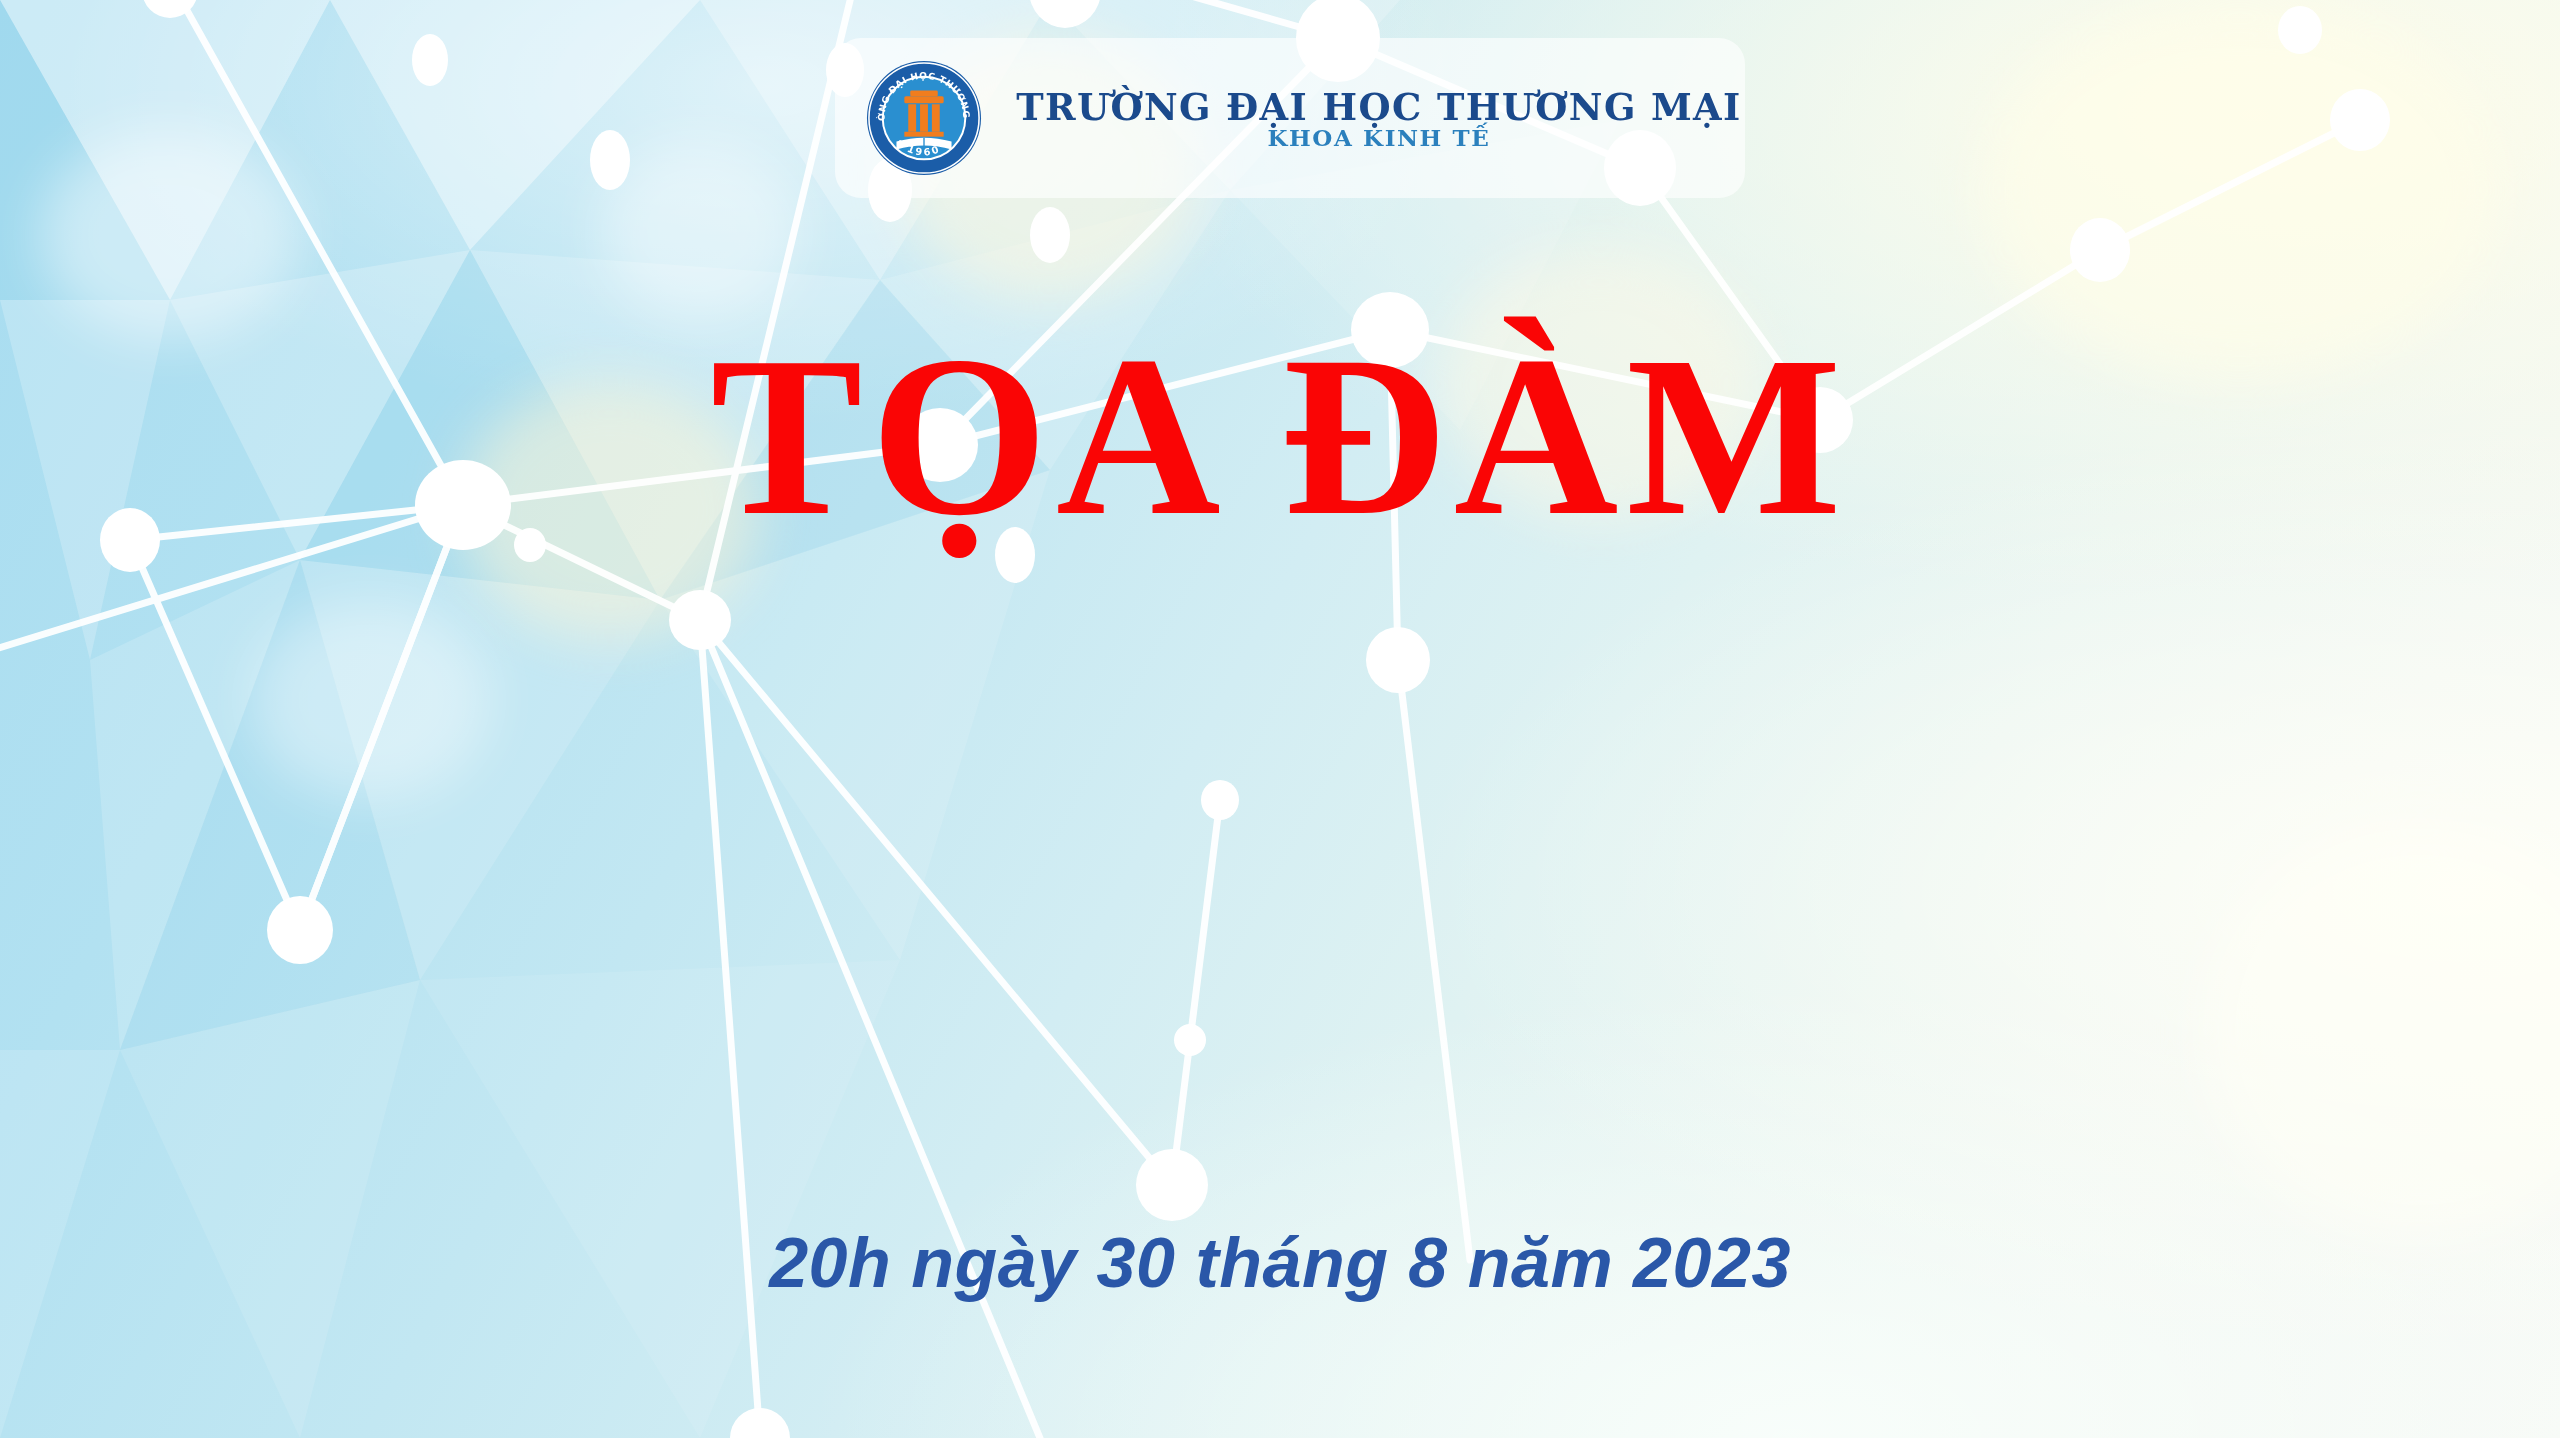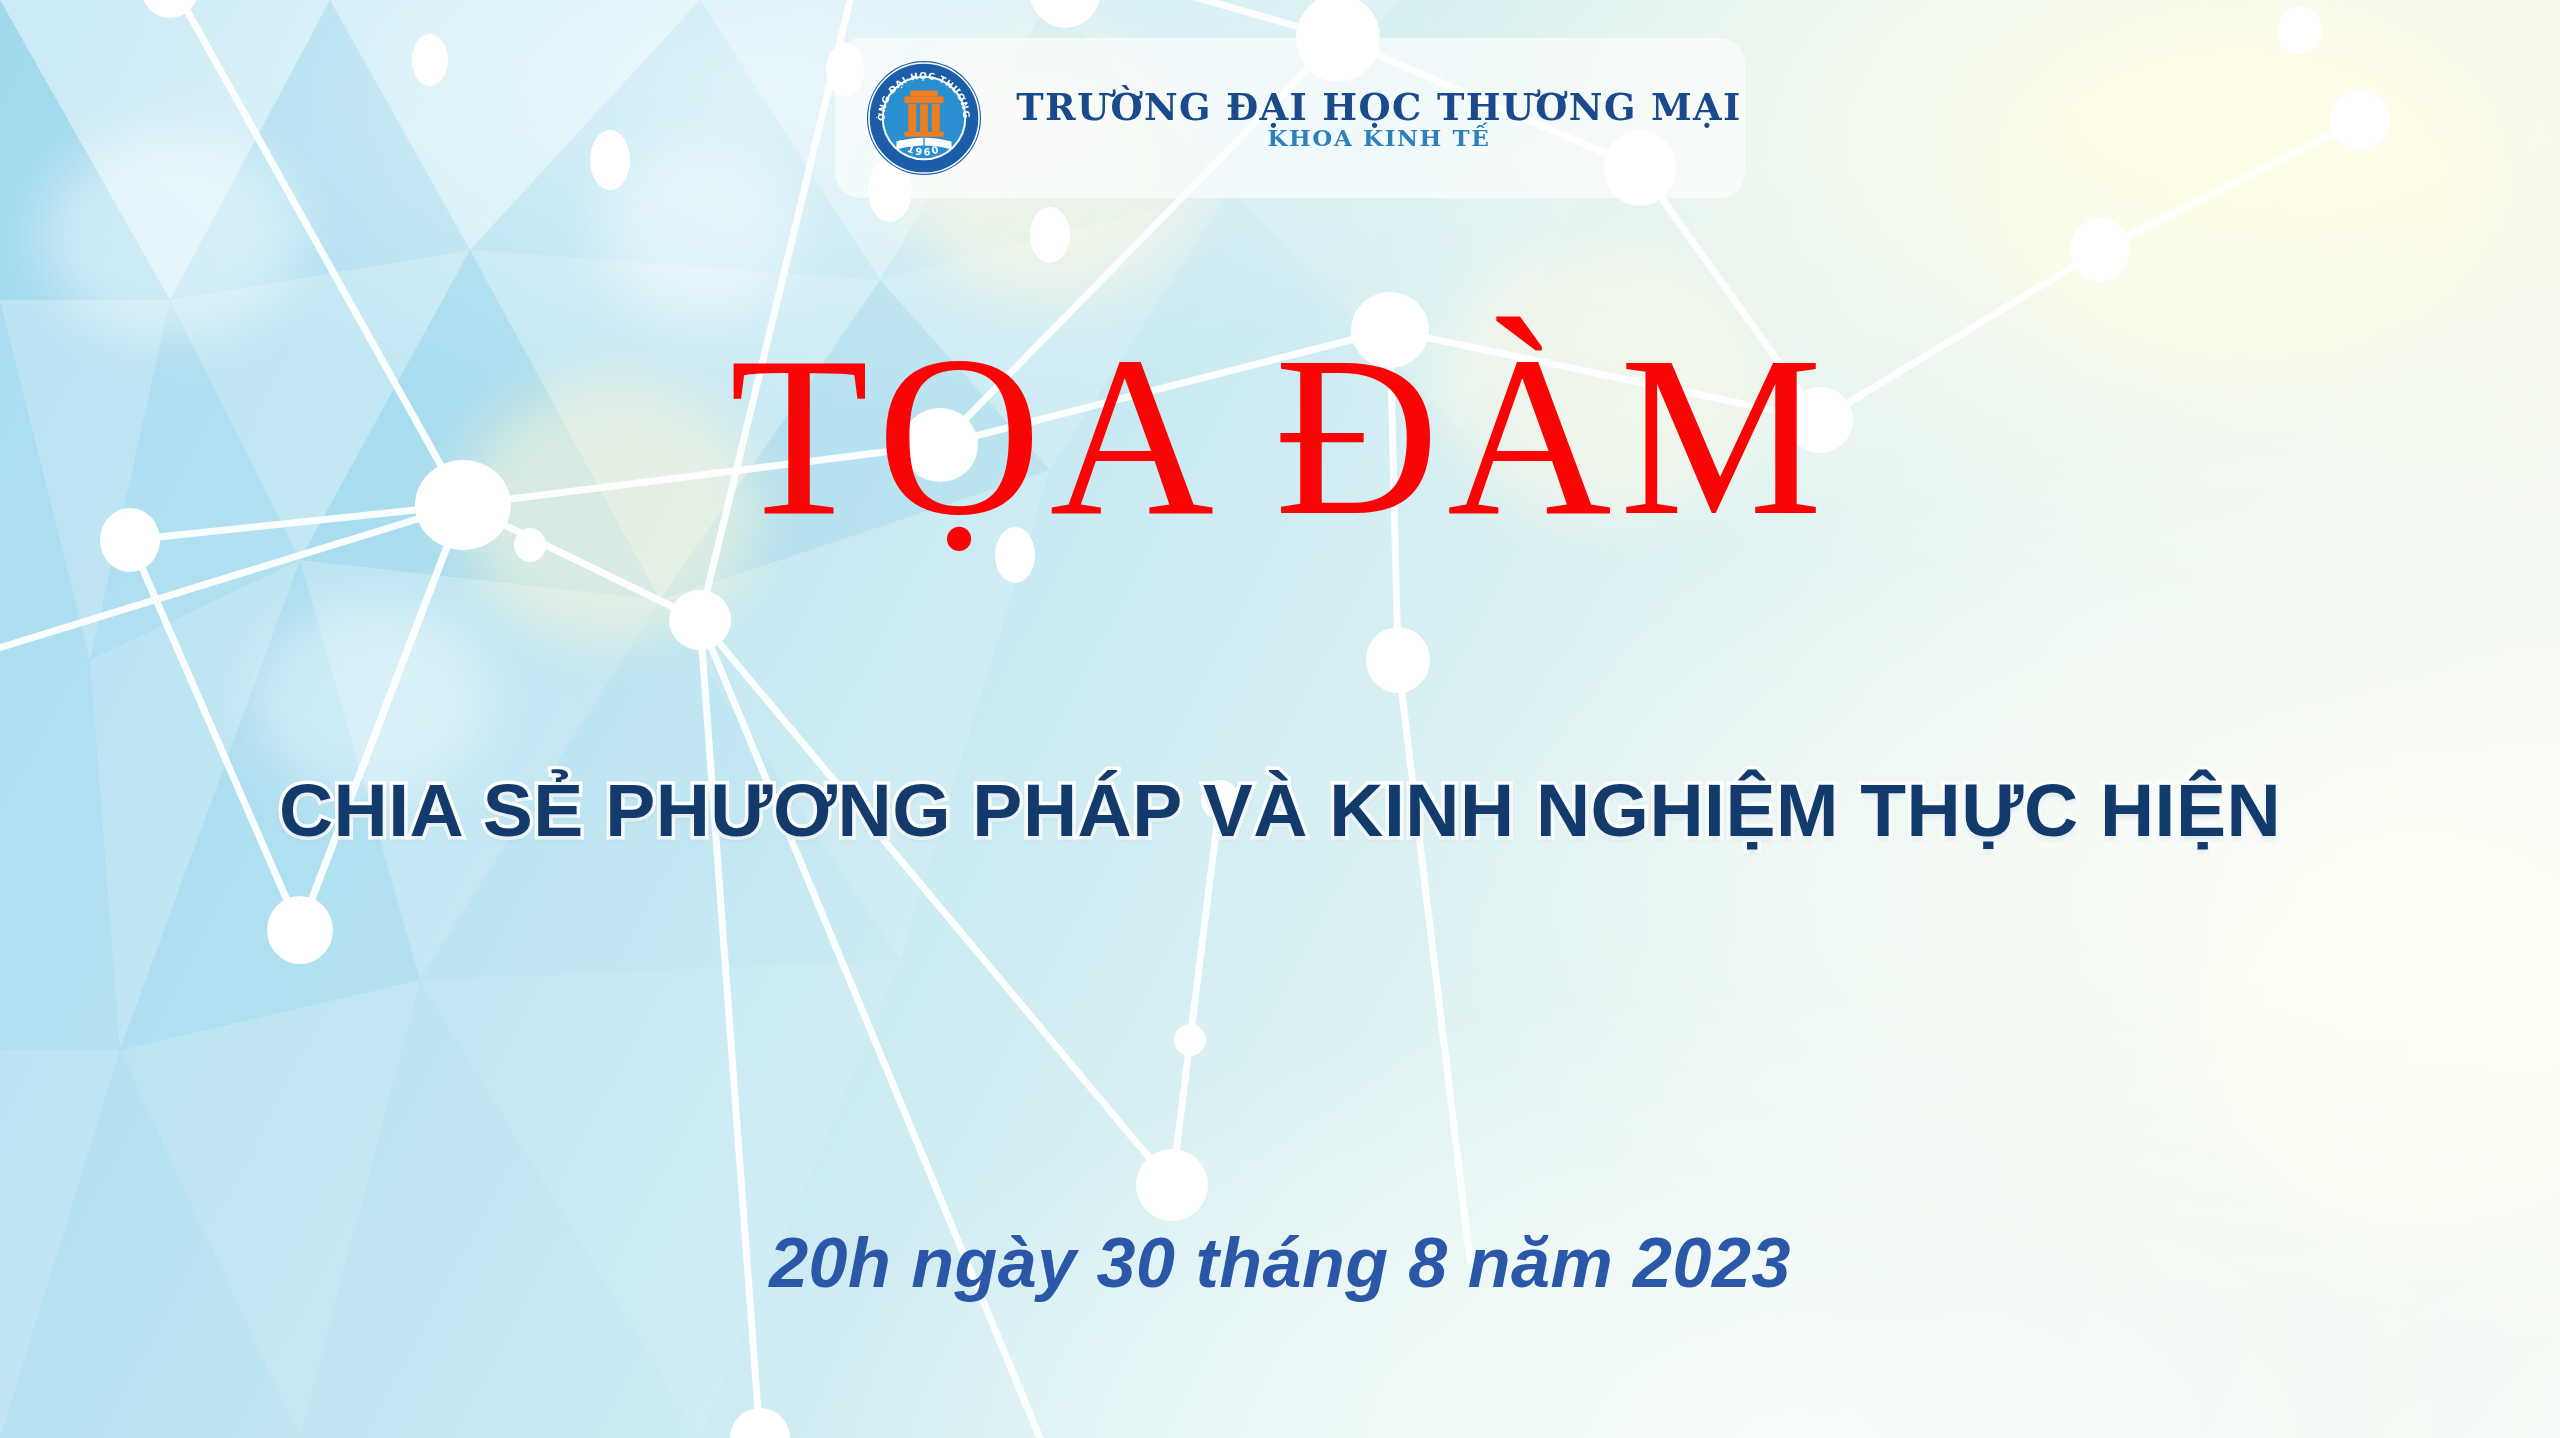--- a/index.html
+++ b/index.html
@@ -99,21 +99,21 @@
   }
 
   
   #main-title {
     position: absolute;
     top: 322px;
     left: 0;
     width: 100%;
     text-align: center;
     font-family: "Liberation Serif", "DejaVu Serif", serif;
-    font-weight: normal;
+    font-weight: bold;
     font-size: 228px;
     line-height: 1;
     color: #fa0505;
     letter-spacing: 8px;
     white-space: nowrap;
   }
 
   
   #subtitle {
     position: absolute;
@@ -285,18 +285,17 @@
 
     <div id="header-text">
       <div class="uni-name">TRƯỜNG ĐẠI HỌC THƯƠNG MẠI</div>
       <div class="faculty-name">KHOA KINH TẾ</div>
     </div>
   </div>
 
   <div id="main-title">TỌA ĐÀM</div>
 
   <div id="subtitle">
-    <span class="sub-line">CHIA SẺ PHƯƠNG PHÁP VÀ KINH NGHIỆM THỰC HIỆN</span>
   </div>
 
   <div id="date-line">20h ngày 30 tháng 8 năm 2023</div>
 
 </div>
 
 </body></html>

